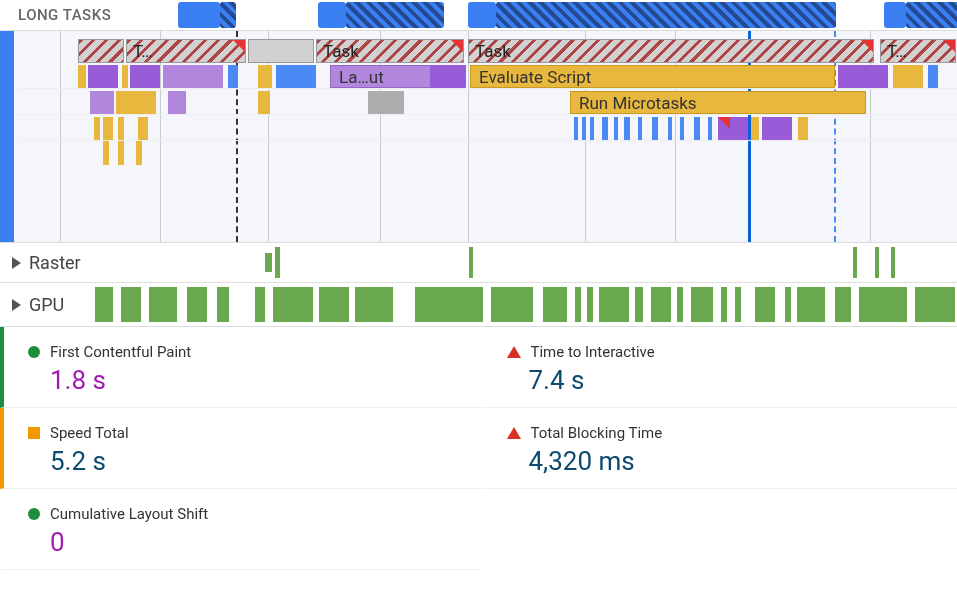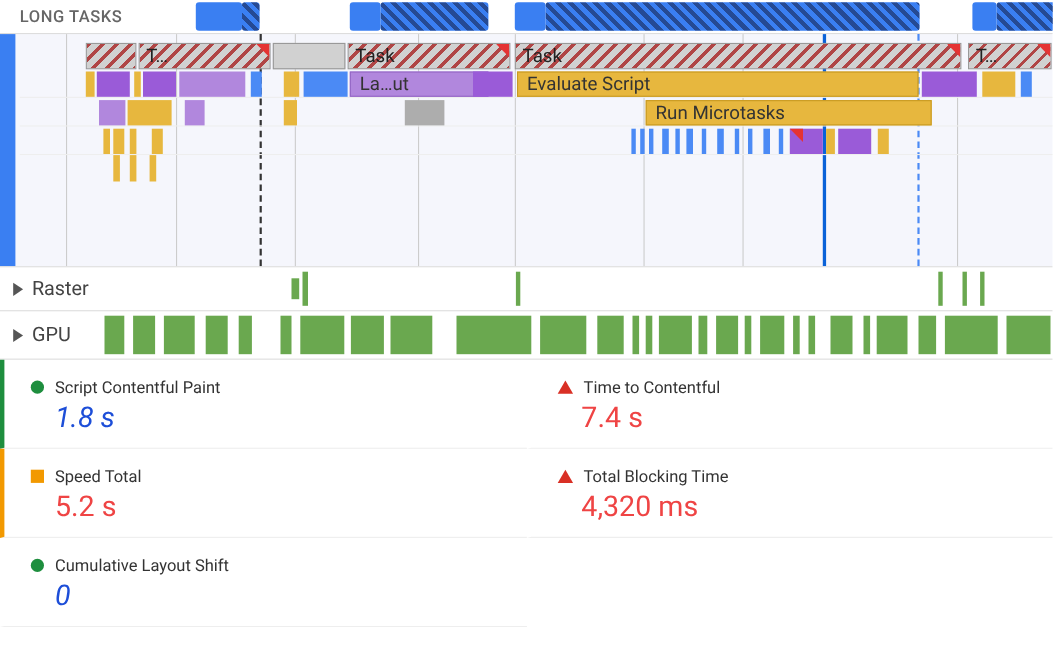--- a/index.html
+++ b/index.html
@@ -125,22 +125,22 @@
     padding:16px 20px 12px 24px;
     border-left:4px solid transparent;
   }
   .metric-top {
     display:flex; align-items:center; gap:10px;
     font-size:15px; color:#333;
   }
   .metric-val {
     font-size:26px; margin-top:4px; margin-left:22px;
   }
-  .val-g { color:#1d4ed8;font-style:italic; }
-  .val-r { color:#ef4444; }
+  .val-g { color:#a21caf; }
+  .val-r { color:#0c4a6e; }
   .dot { width:12px; height:12px; border-radius:50%; }
   .dot.green{ background:#1e8e3e; }
   .sq { width:12px; height:12px; background:#f29900; }
   .tri-up {
     width:0;height:0;
     border-left:7px solid transparent;border-right:7px solid transparent;
     border-bottom:12px solid #d93025;
   }
   .border-green{ border-left-color:#1e8e3e; }
   .border-orange{ border-left-color:#f29900; }
@@ -202,39 +202,39 @@
 
     <div class="strip" style="top:0">
       <div class="bar y" style="left:60px;width:8px"></div>
       <div class="bar p" style="left:70px;width:30px"></div>
       <div class="bar y" style="left:104px;width:6px"></div>
       <div class="bar p" style="left:112px;width:30px"></div>
       <div class="bar p2" style="left:145px;width:60px"></div>
       <div class="bar b" style="left:210px;width:10px"></div>
       <div class="bar y" style="left:240px;width:14px"></div>
       <div class="bar b" style="left:258px;width:40px"></div>
-      <div class="lbl p" style="left:300px;width:126px">
+      <div class="lbl p" style="left:312px;width:126px">
         <span>La…ut</span>
       </div>
       <div class="bar p" style="left:412px;width:36px"></div>
       <div class="lbl y" style="left:452px;width:365px">
         <span>Evaluate Script</span>
       </div>
       <div class="bar p" style="left:820px;width:50px"></div>
       <div class="bar y" style="left:875px;width:30px"></div>
       <div class="bar b" style="left:910px;width:10px"></div>
     </div>
 
     <div class="strip" style="top:26px">
       <div class="bar p2" style="left:72px;width:24px"></div>
       <div class="bar y" style="left:98px;width:40px"></div>
       <div class="bar p2" style="left:150px;width:18px"></div>
       <div class="bar y" style="left:240px;width:12px"></div>
       <div class="bar gy" style="left:350px;width:36px"></div>
-      <div class="lbl y" style="left:569px;width:260px">
+      <div class="lbl y" style="left:552px;width:296px">
         <span>Run Microtasks</span>
       </div>
     </div>
 
     <div class="strip" style="top:52px">
       <div class="bar y" style="left:76px;width:6px"></div>
       <div class="bar y" style="left:85px;width:10px"></div>
       <div class="bar y" style="left:100px;width:6px"></div>
       <div class="bar y" style="left:120px;width:10px"></div>
       <div class="bar b" style="left:556px;width:4px"></div>
@@ -309,28 +309,28 @@
     <div class="gblk" style="left:740px;width:16px"></div>
     <div class="gblk" style="left:764px;width:48px"></div>
     <div class="gblk" style="left:820px;width:40px"></div>
   </div>
 </div>
 
 <div class="metrics">
   <div class="metric border-green">
     <div class="metric-top">
       <span class="dot green"></span>
-      <span>Script Contentful Paint</span>
+      <span>First Contentful Paint</span>
     </div>
     <div class="metric-val val-g">1.8 s</div>
   </div>
   <div class="metric">
     <div class="metric-top">
       <span class="tri-up"></span>
-      <span>Time to Contentful</span>
+      <span>Time to Interactive</span>
     </div>
     <div class="metric-val val-r">7.4 s</div>
   </div>
   <div class="metric border-orange">
     <div class="metric-top">
       <span class="sq"></span>
       <span>Speed Total</span>
     </div>
     <div class="metric-val val-r">5.2 s</div>
   </div>

